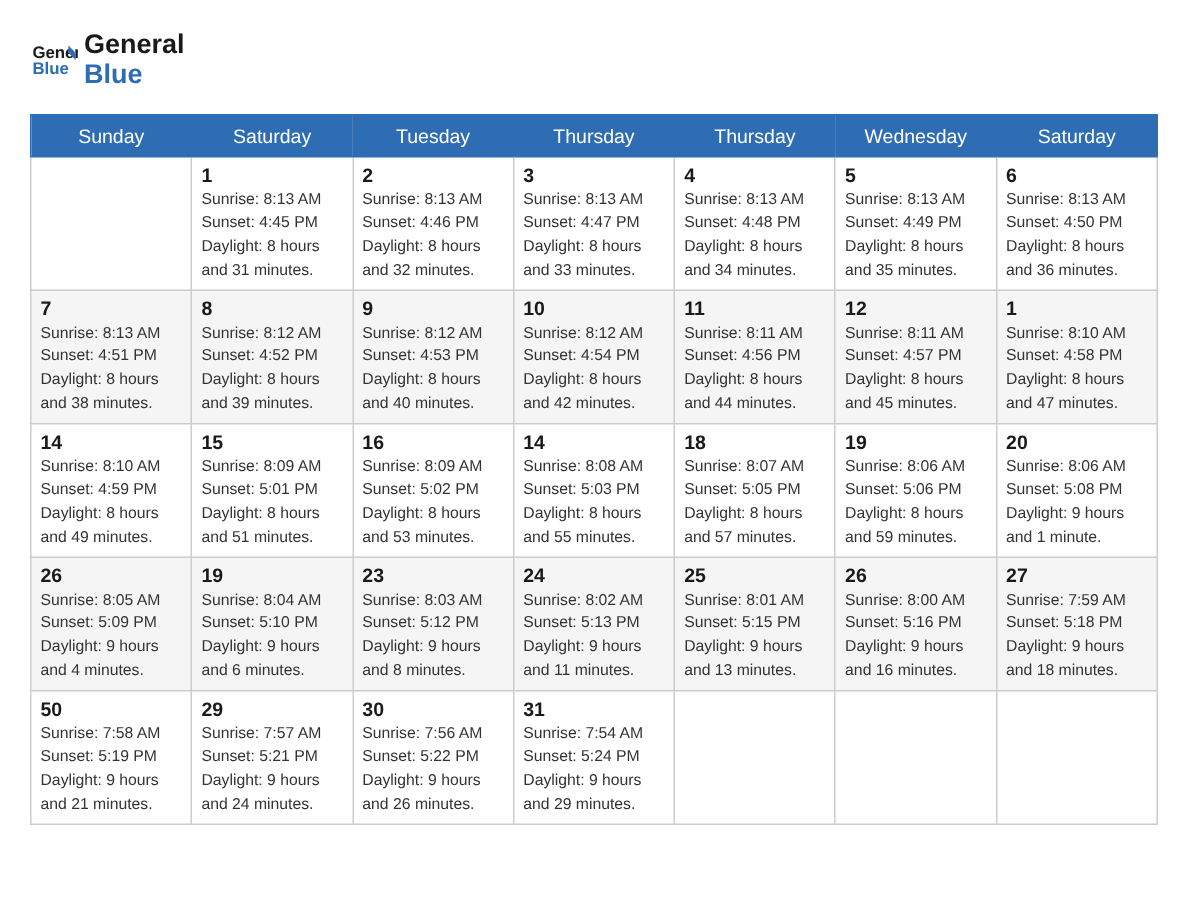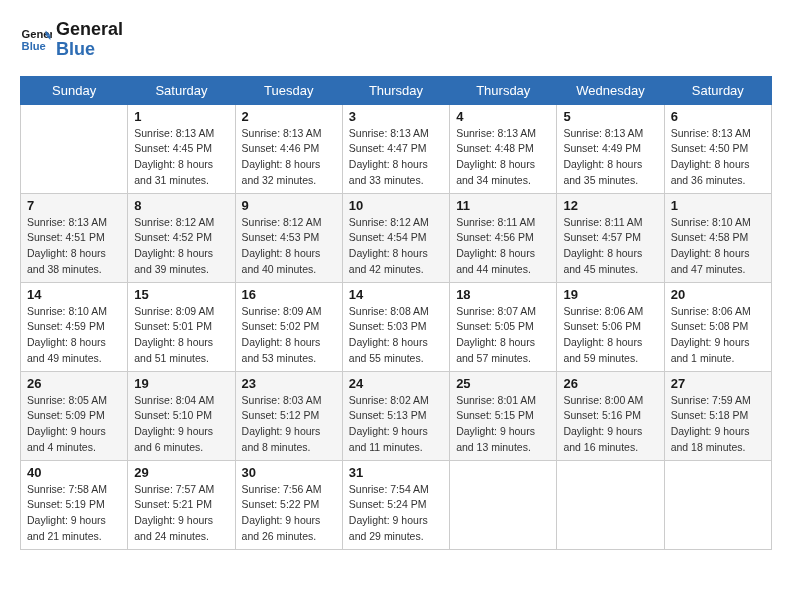--- a/index.html
+++ b/index.html
@@ -225,21 +225,21 @@
           <span class="day-number">26</span>
           <div class="day-info">Sunrise: 8:00 AM<br>Sunset: 5:16 PM<br>Daylight: 9 hours and 16 minutes.</div>
         </td>
         <td>
           <span class="day-number">27</span>
           <div class="day-info">Sunrise: 7:59 AM<br>Sunset: 5:18 PM<br>Daylight: 9 hours and 18 minutes.</div>
         </td>
       </tr>
       <tr>
         <td>
-          <span class="day-number">40</span>
+          <span class="day-number">50</span>
           <div class="day-info">Sunrise: 7:58 AM<br>Sunset: 5:19 PM<br>Daylight: 9 hours and 21 minutes.</div>
         </td>
         <td>
           <span class="day-number">29</span>
           <div class="day-info">Sunrise: 7:57 AM<br>Sunset: 5:21 PM<br>Daylight: 9 hours and 24 minutes.</div>
         </td>
         <td>
           <span class="day-number">30</span>
           <div class="day-info">Sunrise: 7:56 AM<br>Sunset: 5:22 PM<br>Daylight: 9 hours and 26 minutes.</div>
         </td>

